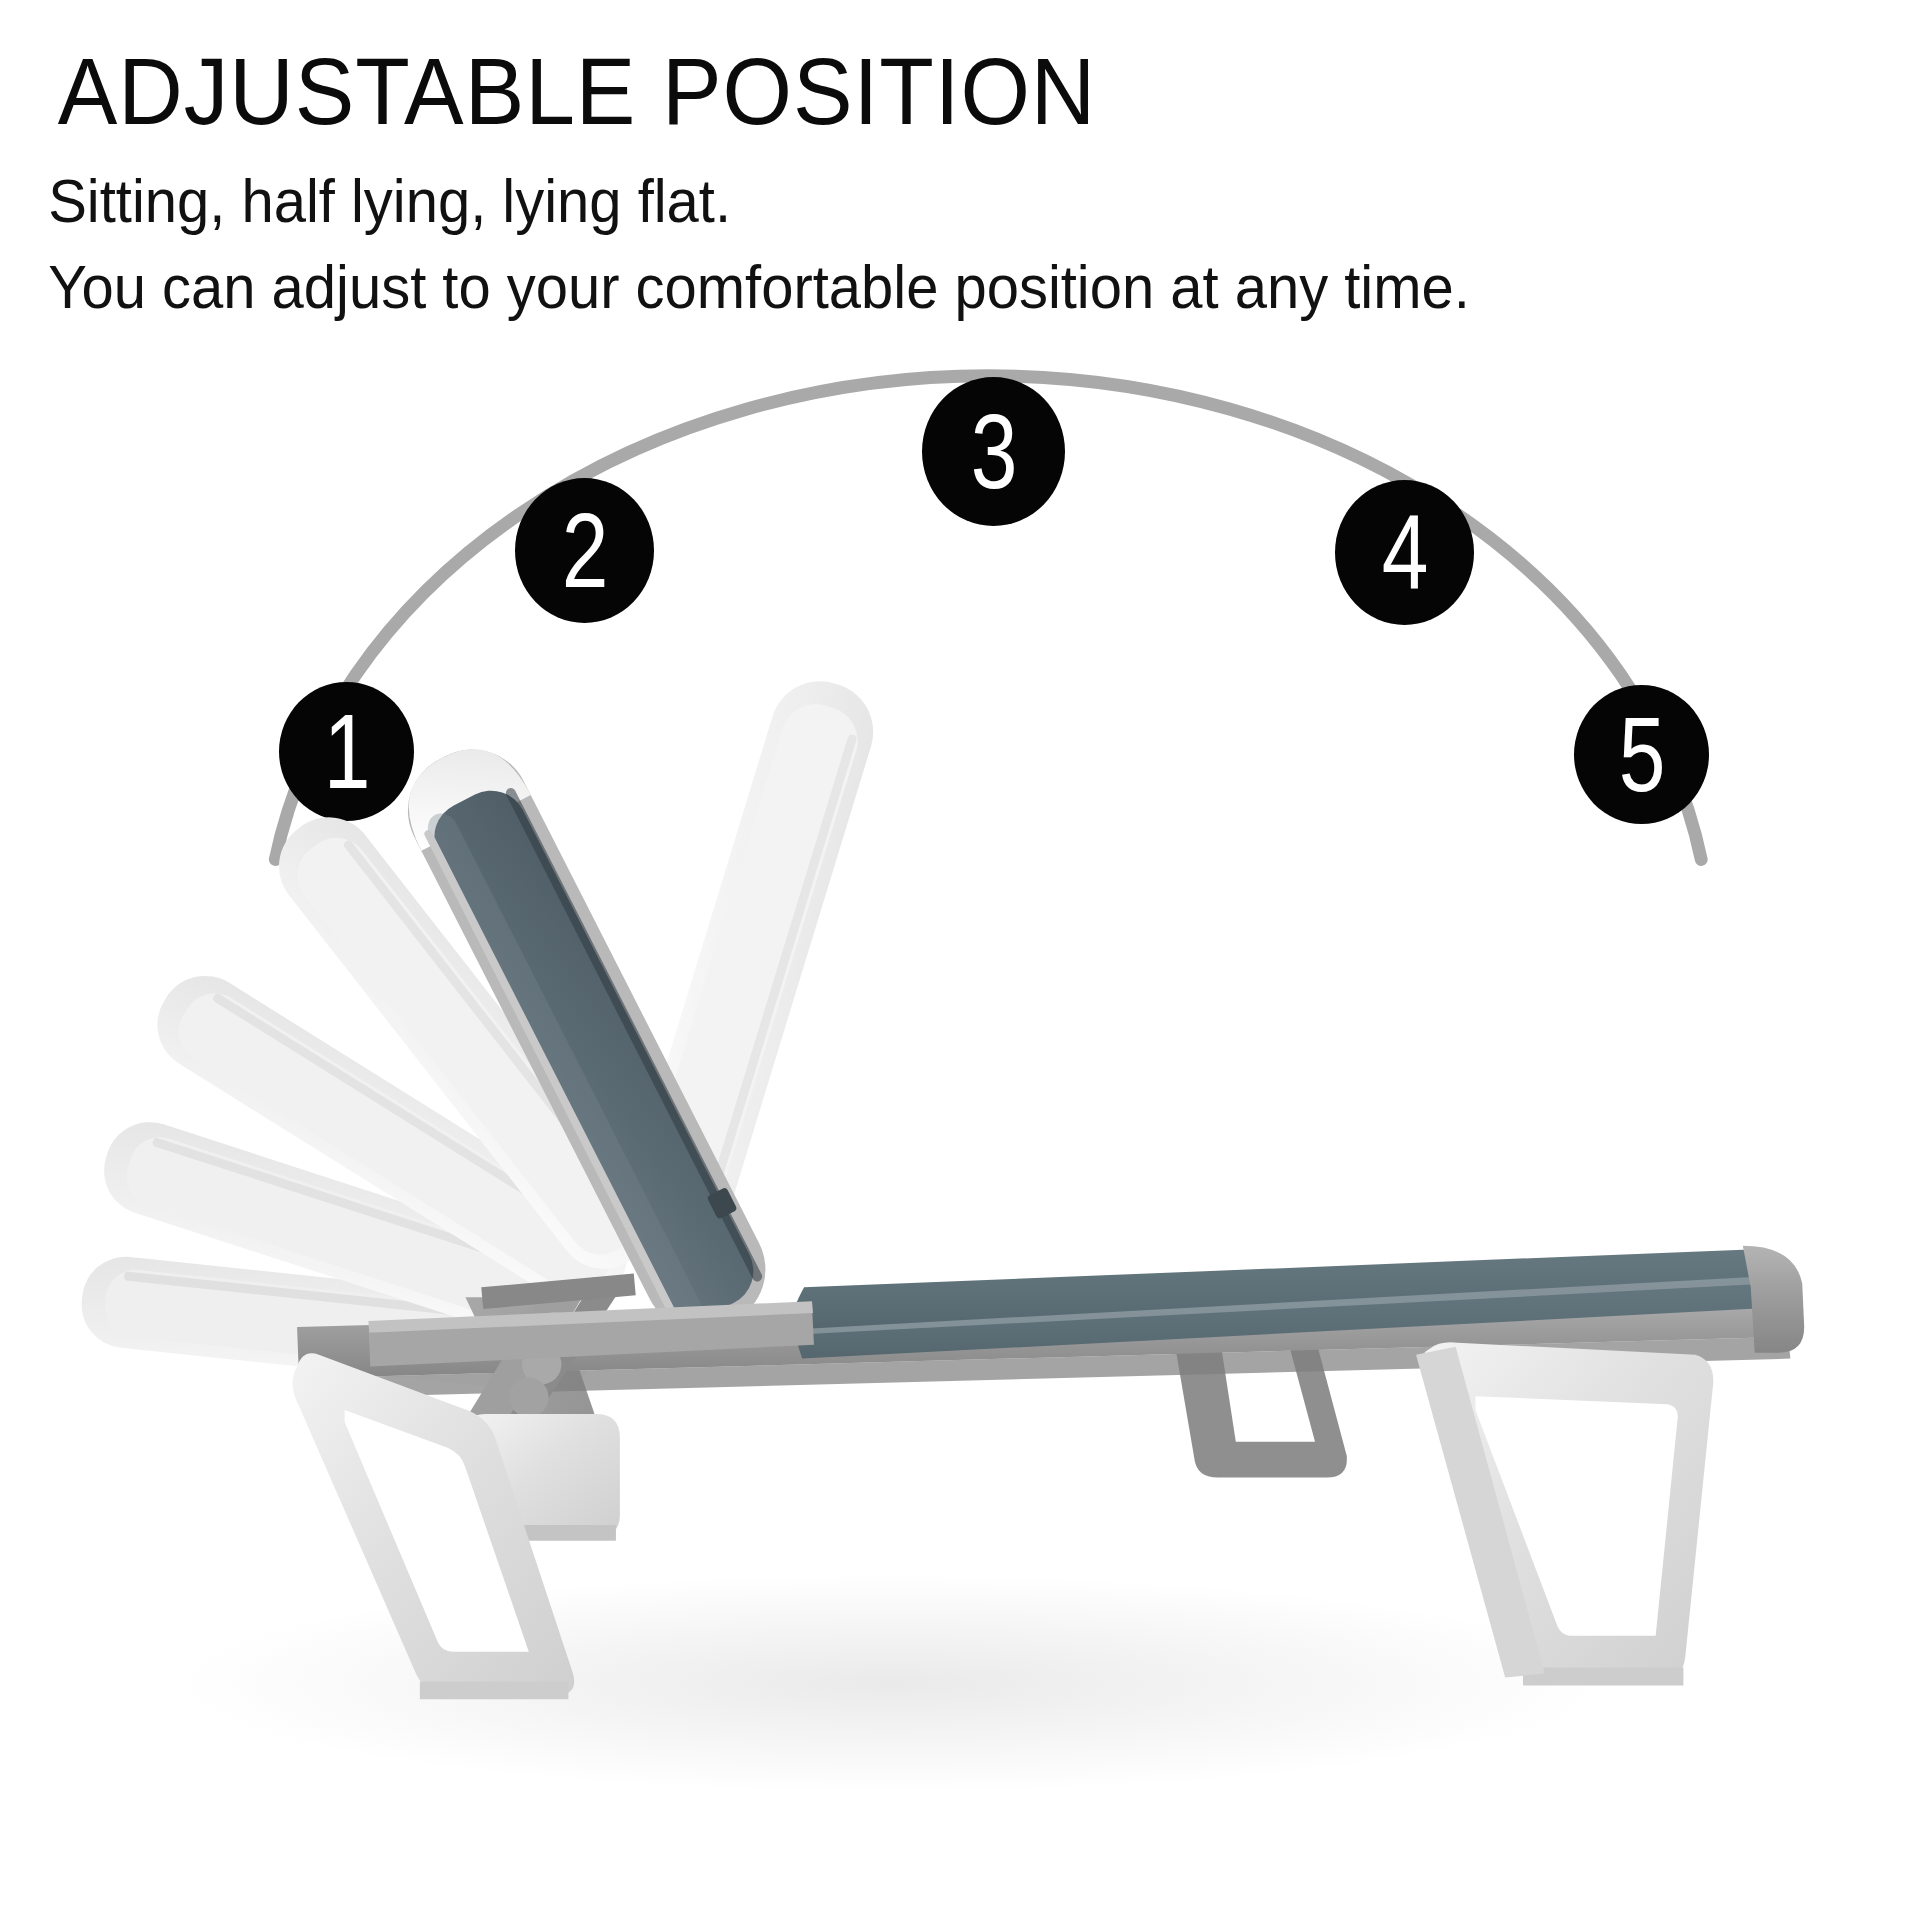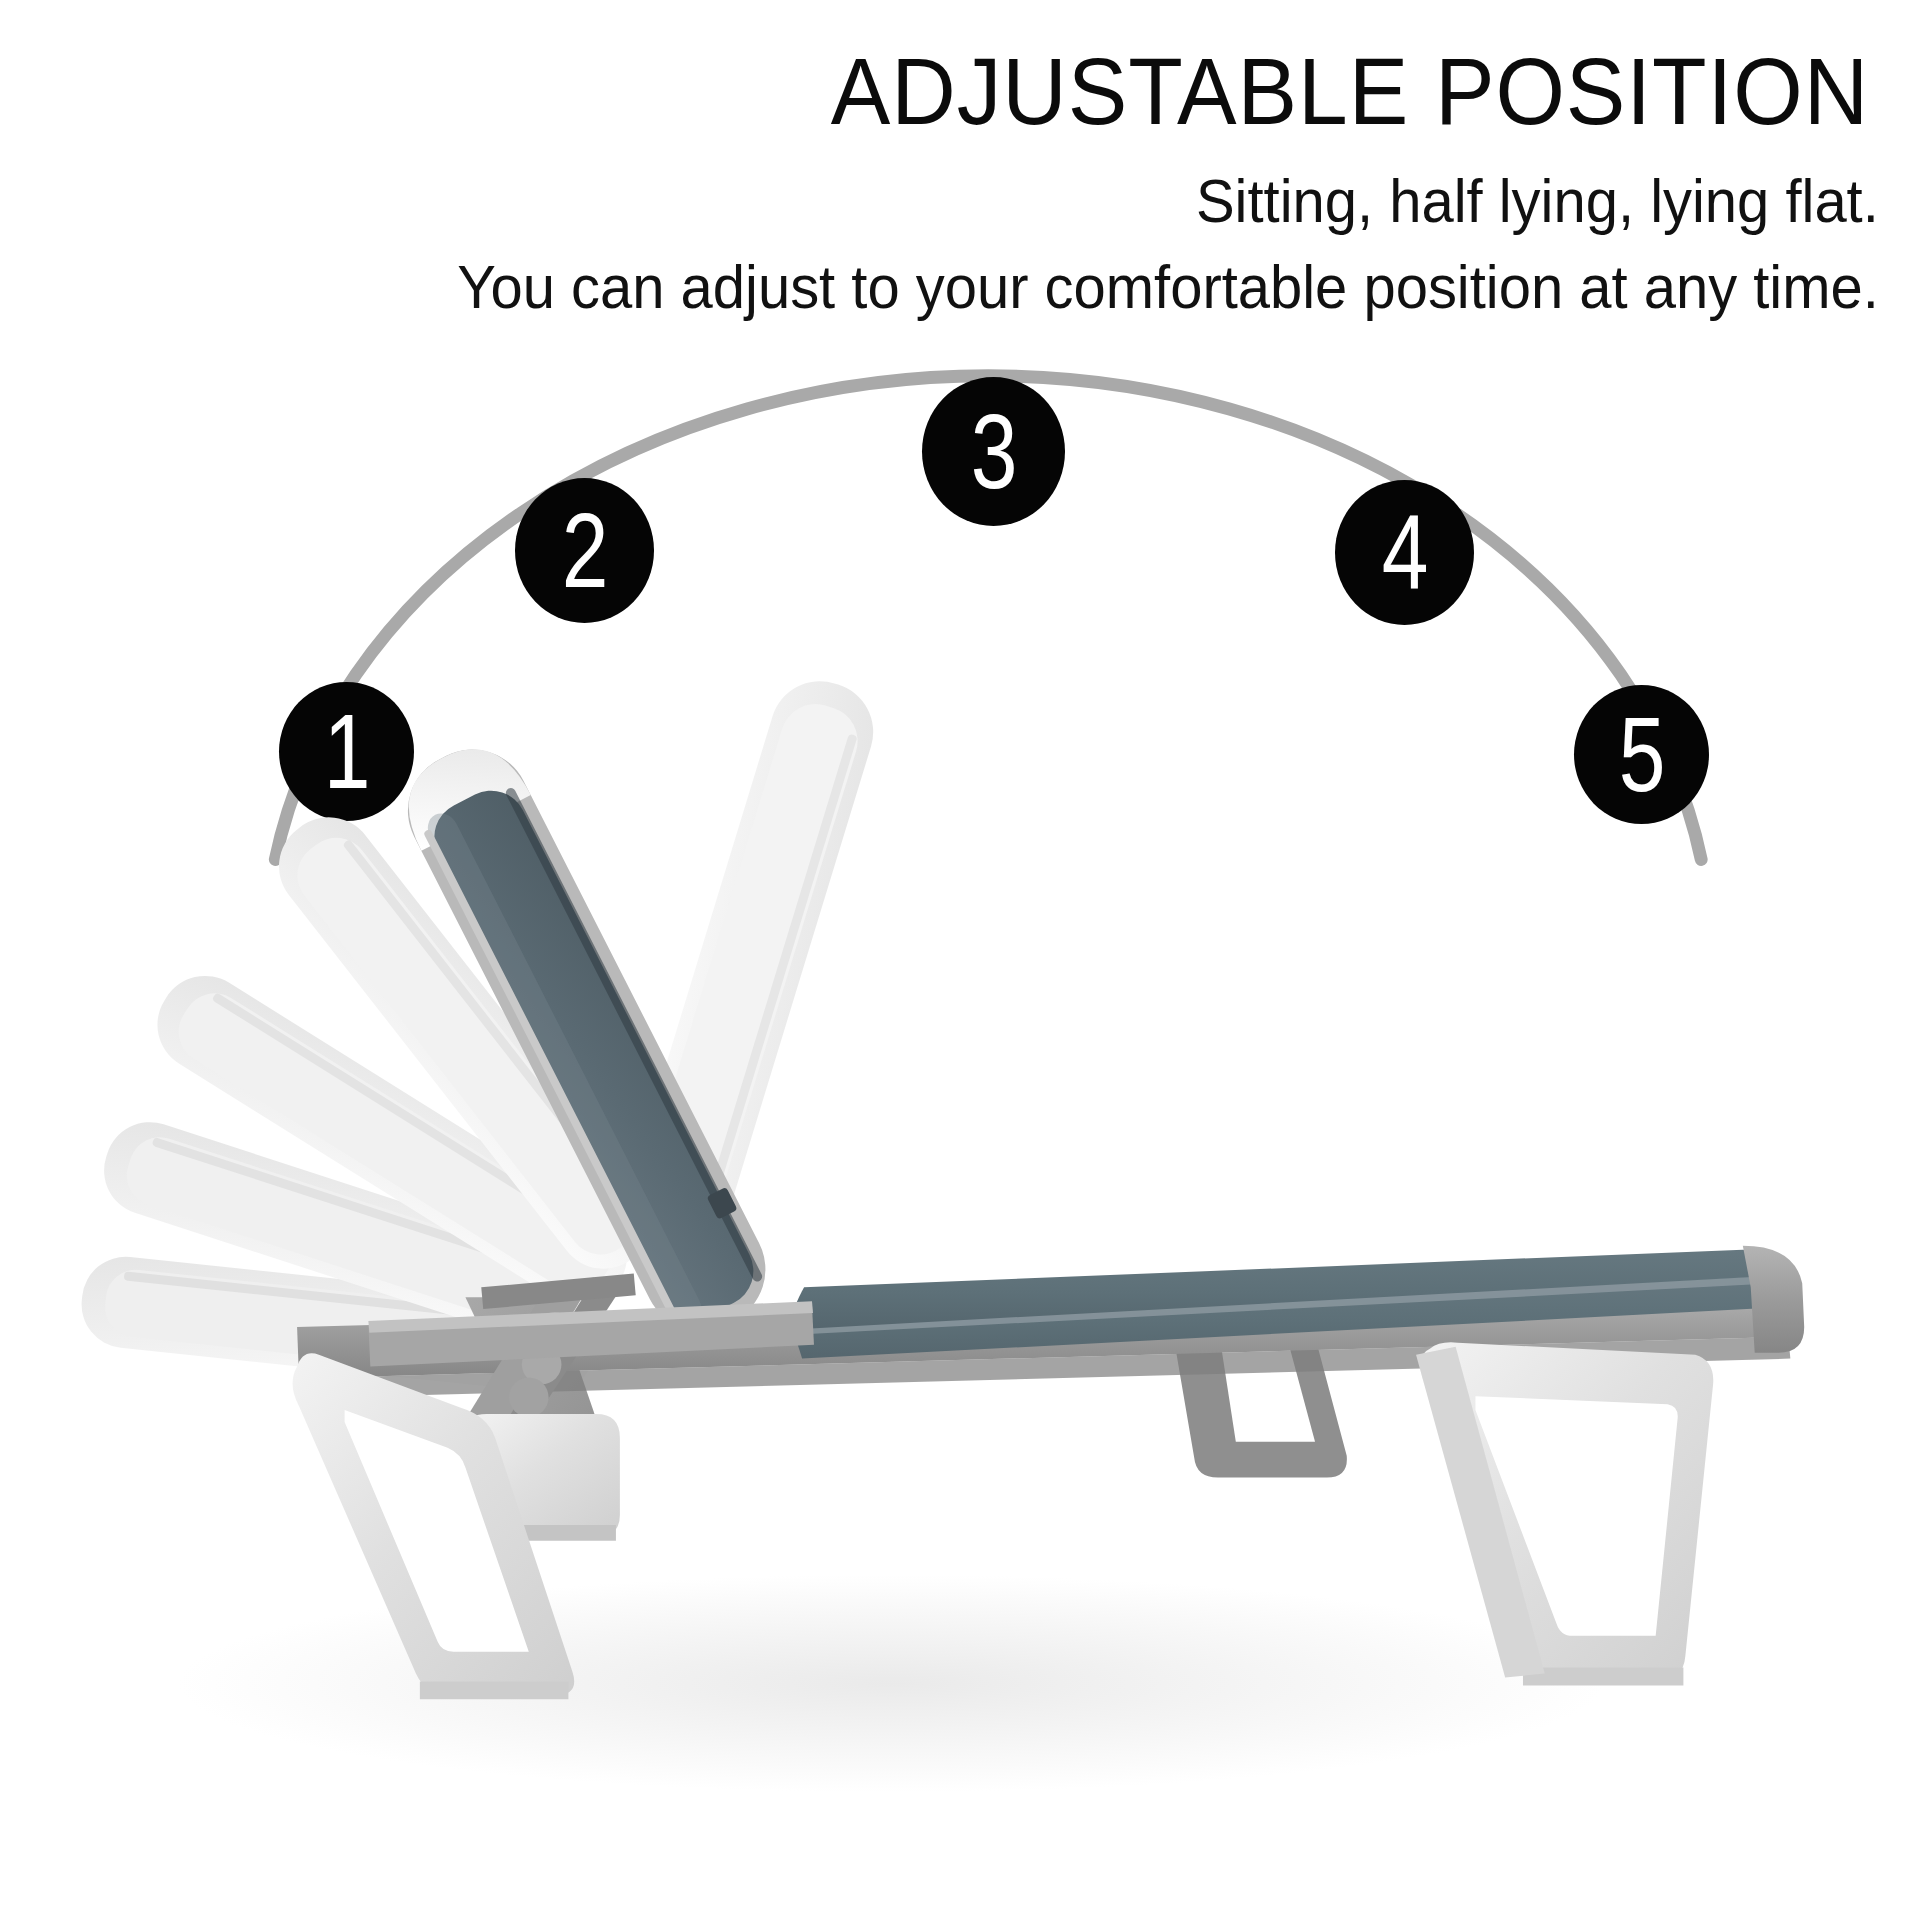--- a/index.html
+++ b/index.html
@@ -2,21 +2,21 @@
 <html><head>
 <meta charset="utf-8">
 <style>
   html,body{margin:0;padding:0;background:#ffffff;}
   body{width:1927px;height:1927px;overflow:hidden;
        font-family:"Liberation Sans","DejaVu Sans",sans-serif;}
 
   #stage{position:relative;width:1927px;height:1927px;background:#ffffff;overflow:hidden;}
 
   
-  #header{position:absolute;left:0;top:0;width:1927px;text-align:right;}
+  #header{position:absolute;left:0;top:0;width:1927px;text-align:left;}
   #title{
     font-size:95px;line-height:1.0;color:#0b0b0b;letter-spacing:1px;
     font-weight:400;margin:0;padding-top:44px;
     transform:scaleX(0.94);transform-origin:center top;white-space:nowrap;
   }
   #sub1{font-size:61px;line-height:1.05;color:#111;font-weight:400;margin:0;padding-top:30px;
         transform:scaleX(0.95);transform-origin:center top;white-space:nowrap;}
   #sub2{font-size:61px;line-height:1.05;color:#111;font-weight:400;margin:0;padding-top:22px;
         transform:scaleX(0.95);transform-origin:center top;white-space:nowrap;}
 

